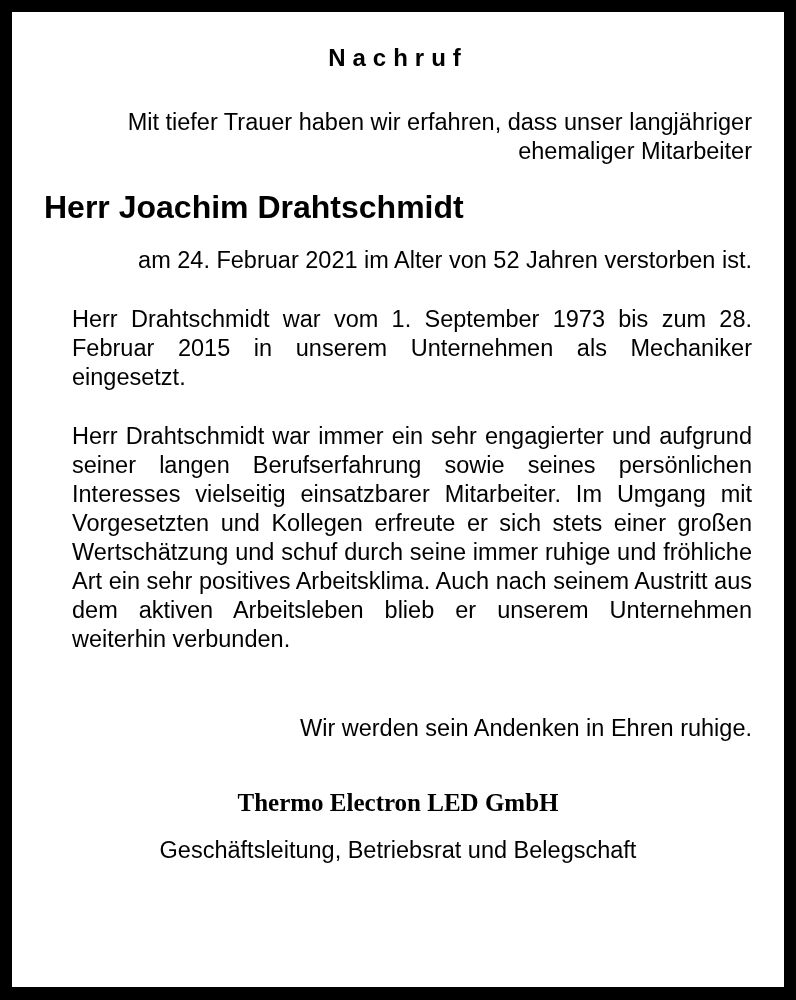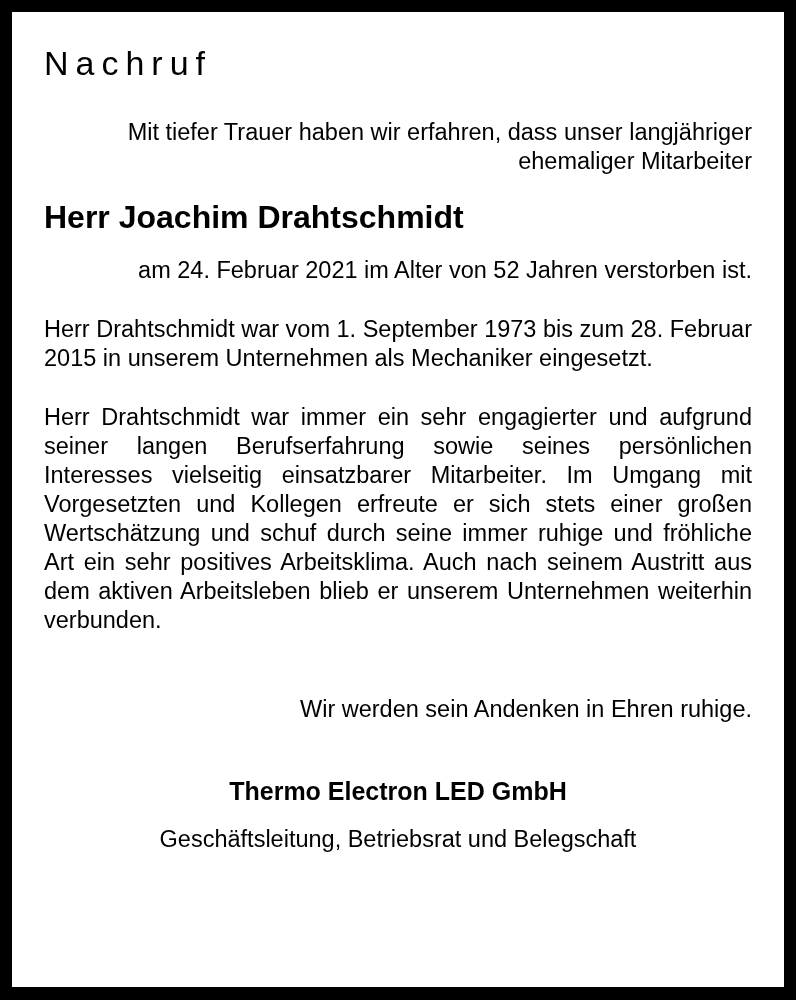--- a/index.html
+++ b/index.html
@@ -28,38 +28,40 @@
     box-sizing: border-box;
     width: 100%;
     height: 100%;
     background: #ffffff;
     color: #000000;
     padding: 34px 32px 0 32px;
     position: relative;
   }
 
   .notice-heading {
-    font-size: 34px;
-    font-weight: normal;
+    text-align: center;
+    font-size: 24px;
+    font-weight: bold;
     letter-spacing: 7px;
     line-height: 1;
     margin: 0 0 38px 0;
     white-space: pre;
   }
 
   .body-block {
     font-size: 23.5px;
     line-height: 29px;
     text-align: right;
     margin: 0;
   }
 
   .body-block.justified {
     text-align: justify;
     text-justify: inter-word;
+    margin-left: 28px;
   }
   .gap-md { height: 30px; }
   .gap-name-top { height: 18px; }
   .gap-name-bottom { height: 16px; }
   .gap-sign { height: 44px; }
 
   .deceased-name {
     text-align: left;
     font-size: 32px;
     font-weight: bold;
@@ -67,21 +69,22 @@
     letter-spacing: 0px;
     margin: 0;
     white-space: nowrap;
   }
 
   .signature-company {
     text-align: center;
     font-size: 25px;
     font-weight: bold;
     line-height: 31px;
-    margin: 8px 0 18px 0;
+    margin: 0 0 18px 0;
+    font-family: Liberation Serif, serif;
   }
 
   .signature-roles {
     text-align: center;
     font-size: 23.5px;
     font-weight: normal;
     line-height: 29px;
     margin: 12px;
   }
 </style>

